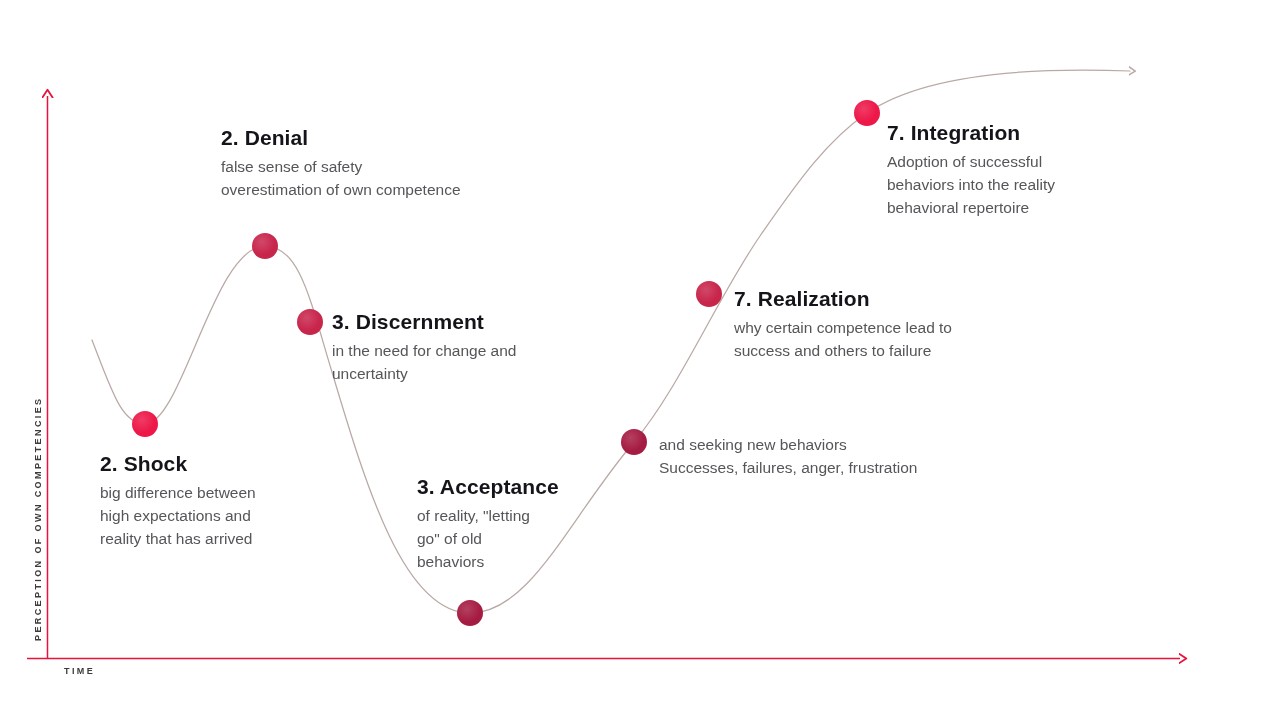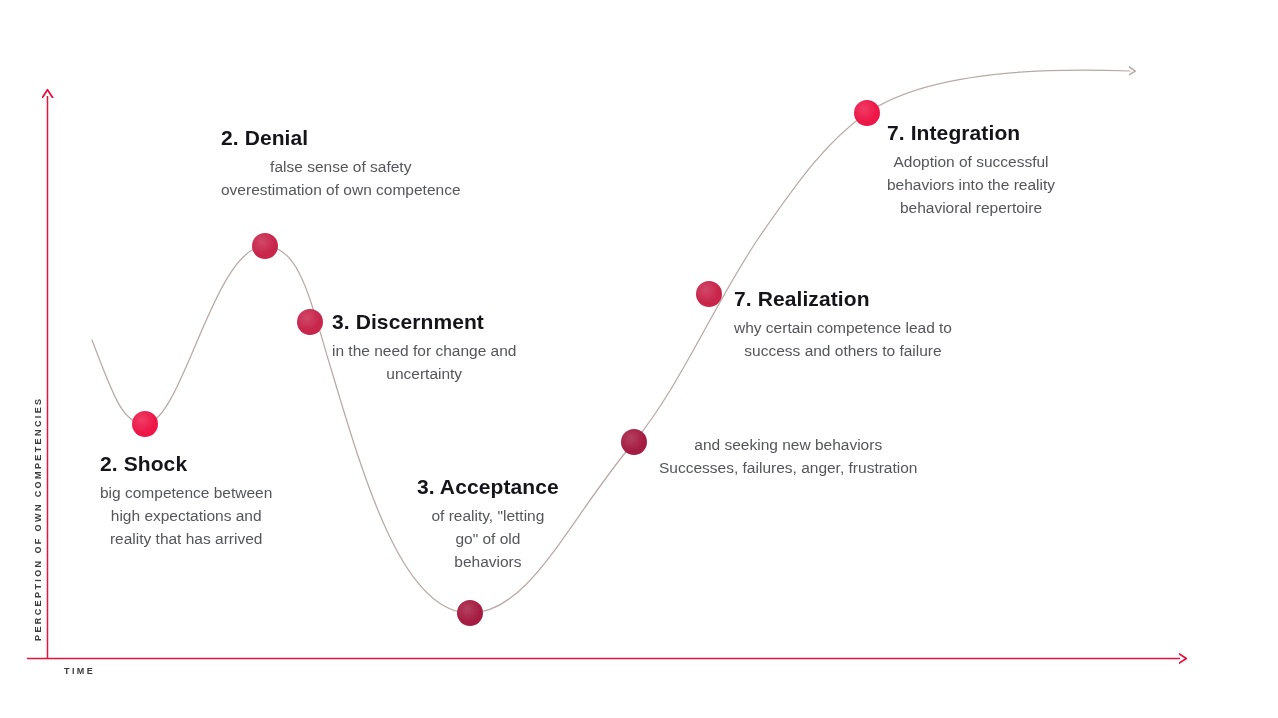--- a/index.html
+++ b/index.html
@@ -65,21 +65,20 @@
   .stage-desc {
     font-family: "Liberation Sans", sans-serif;
     font-size: 15.5px;
     font-weight: 400;
     color: #55565a;
     line-height: 1.48;
     margin: 0;
   }
   .stage-desc span {
     display: block;
-    text-align: center;
   }
 </style>
 </head>
 <body>
 
 <div id="stage">
 
   <svg id="diagram-svg" viewBox="0 0 1278 718">
     <defs>
       <marker id="arrow-red" markerWidth="9" markerHeight="9" refX="1" refY="4" orient="auto" markerUnits="strokeWidth">
@@ -140,21 +139,21 @@
       </g>
   </svg>
 
   <div id="y-axis-title" class="axis-title" style="transform: rotate(-90deg); left: 33px; top: 641px;">PERCEPTION OF OWN COMPETENCIES</div>
   <div id="x-axis-title" class="axis-title">TIME</div>
 
   <div id="label-layer">
       <div class="stage-block" style="left: 100px; top: 452px;">
         <div class="stage-title">2. Shock</div>
         <div class="stage-desc">
-          <span>big competence between</span>
+          <span>big difference between</span>
           <span>high expectations and</span>
           <span>reality that has arrived</span>
         </div>
       </div>
       <div class="stage-block" style="left: 221px; top: 126px;">
         <div class="stage-title">2. Denial</div>
         <div class="stage-desc">
           <span>false sense of safety</span>
           <span>overestimation of own competence</span>
         </div>

